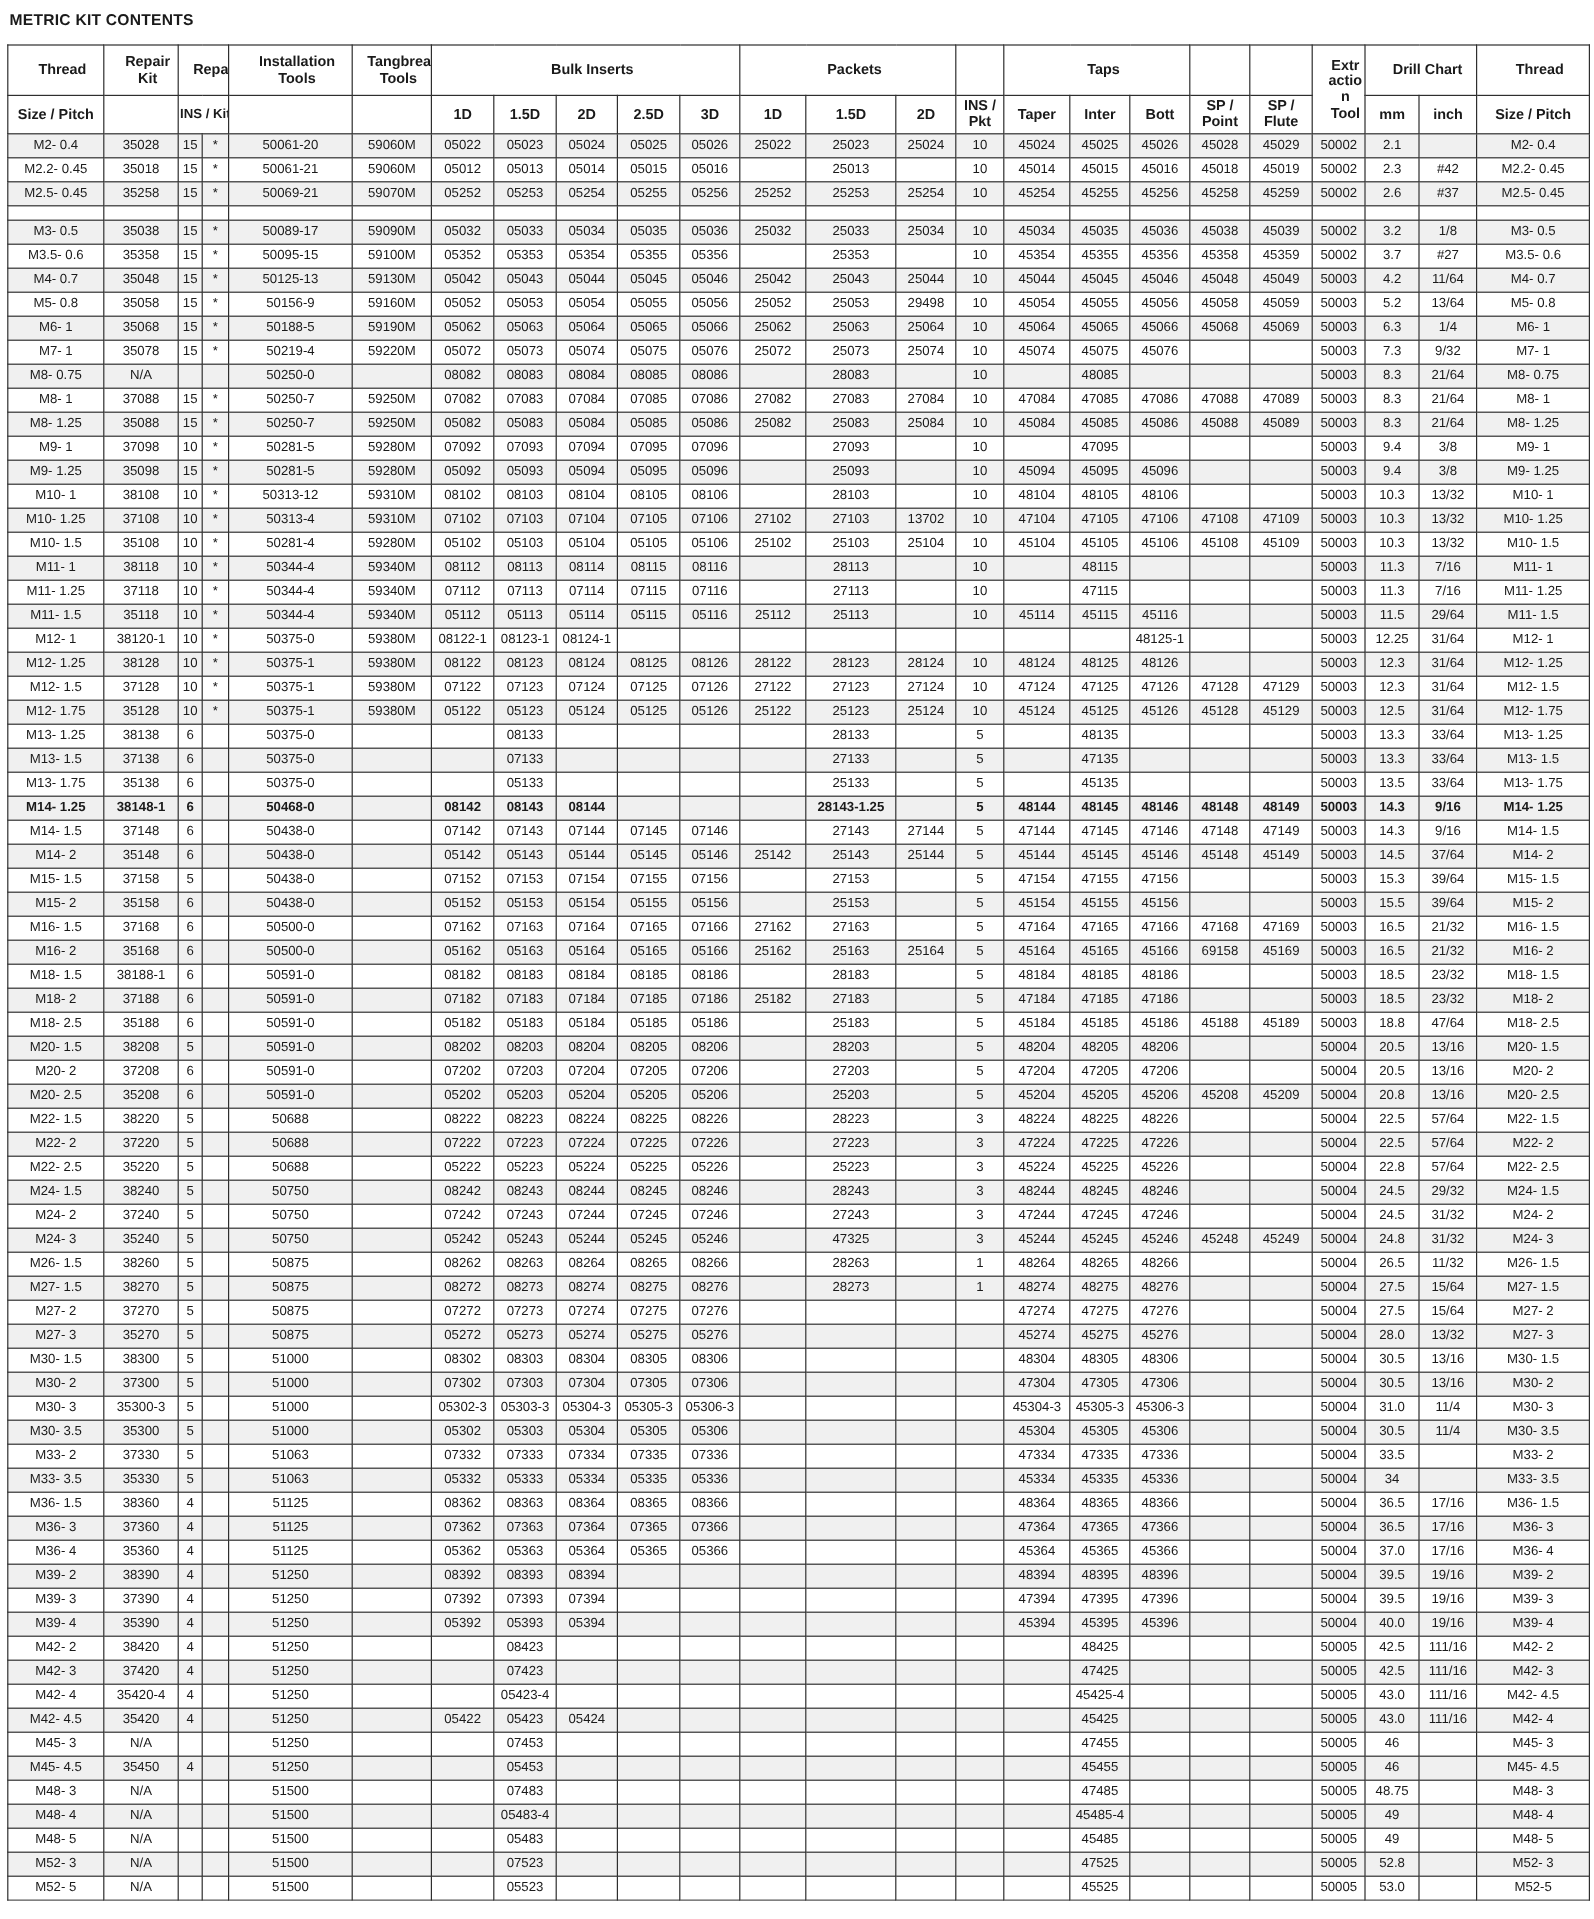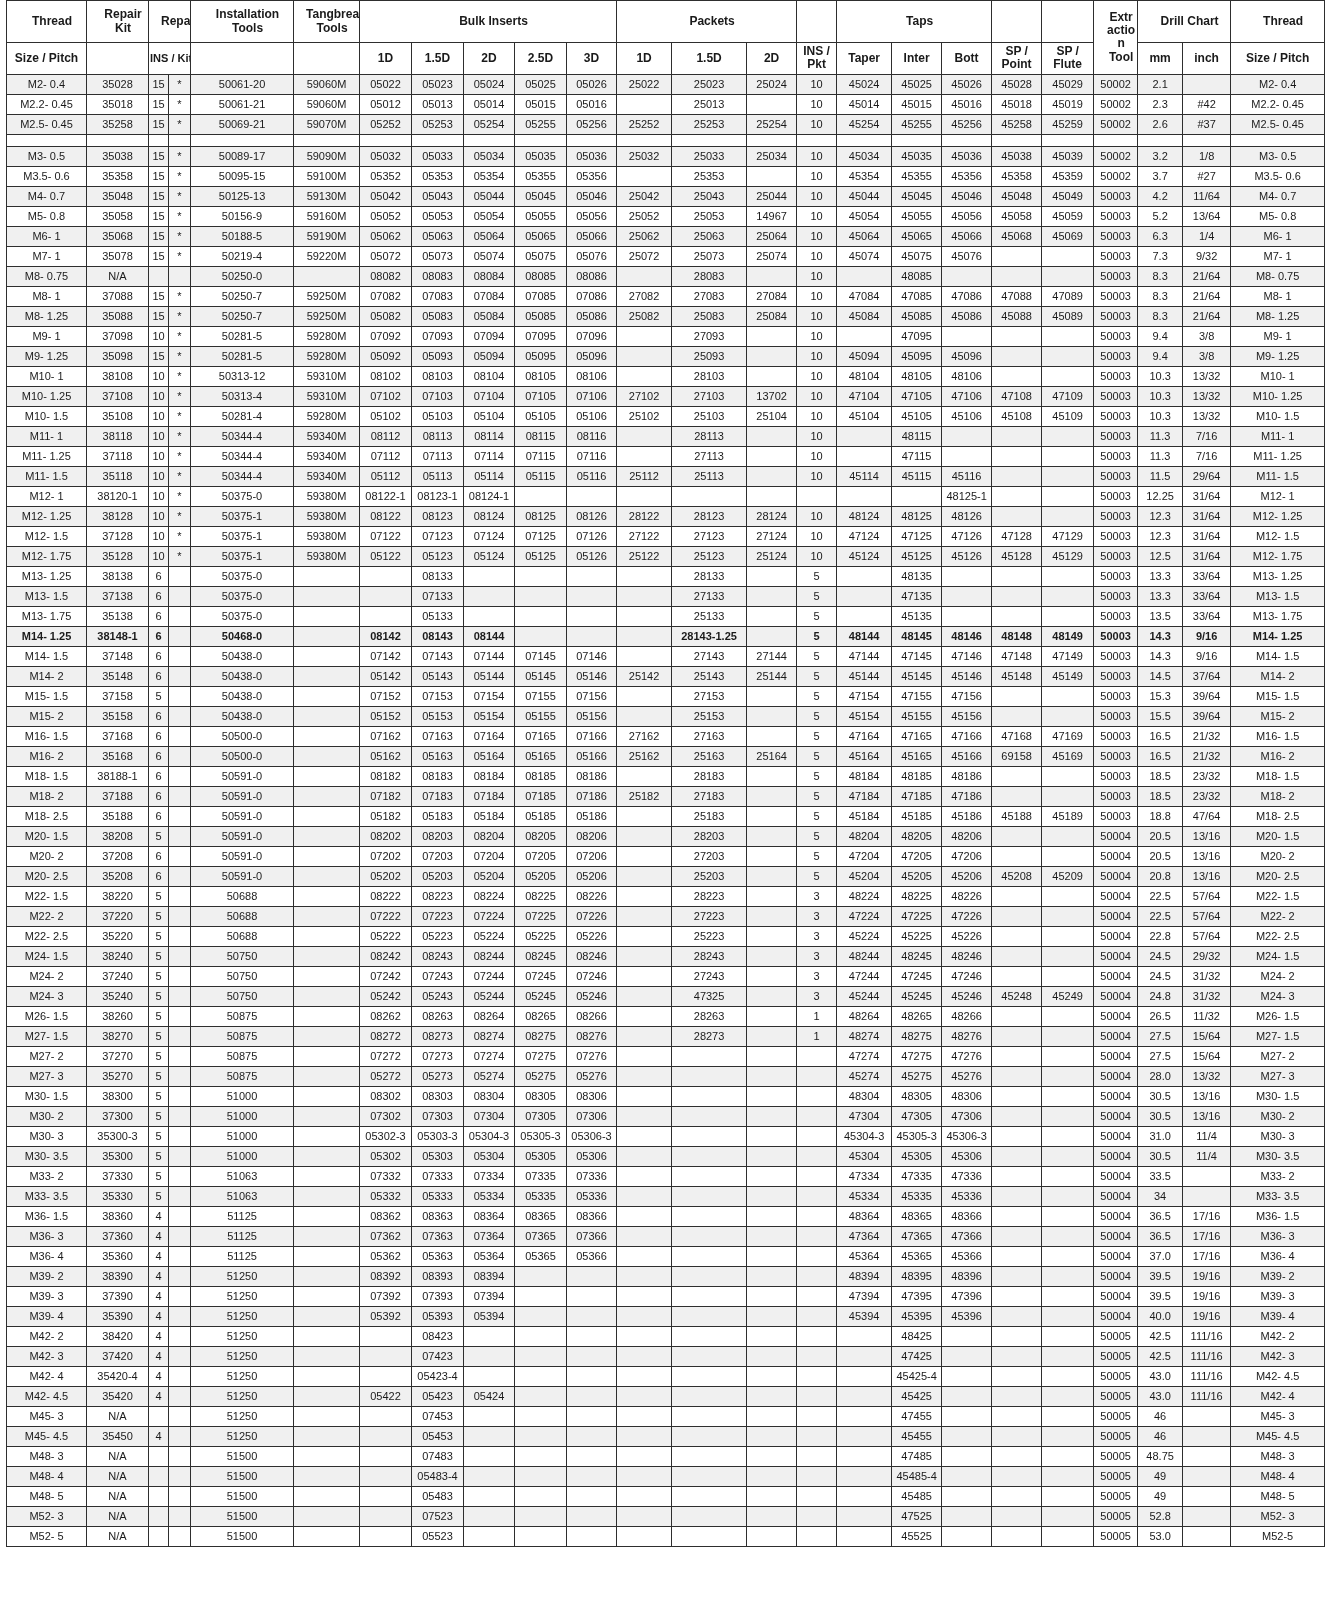--- a/index.html
+++ b/index.html
@@ -15,20 +15,21 @@
   th.nowrap{white-space:nowrap;font-size:11px;}
   tbody td{font-size:11px;height:19px;padding:0 1px;white-space:nowrap;line-height:1;}
   tbody tr:nth-child(odd){background:var(--stripe,#f0f0f0);}
   tbody tr.spacer-row td{height:11px;}
   tbody tr.bold-row td{font-weight:bold;margin-top:36px;}
 </style>
 </head>
 <body>
 
 <div class="page">
+  <div class="title">METRIC KIT CONTENTS</div>
 
   <table>
     <colgroup>
       <col style="width:80px">
         <col style="width:62px">
         <col style="width:20px">
         <col style="width:22px">
       <col style="width:103px">
         <col style="width:66px">
       <col style="width:52px">
@@ -282,21 +283,21 @@
           <td>*</td>
           <td>50156-9</td>
           <td>59160M</td>
           <td>05052</td>
           <td>05053</td>
           <td>05054</td>
           <td>05055</td>
           <td>05056</td>
           <td>25052</td>
           <td>25053</td>
-          <td>14967</td>
+          <td>29498</td>
           <td>10</td>
           <td>45054</td>
           <td>45055</td>
           <td>45056</td>
           <td>45058</td>
           <td>45059</td>
           <td>50003</td>
           <td>5.2</td>
           <td>13/64</td>
           <td>M5- 0.8</td>

